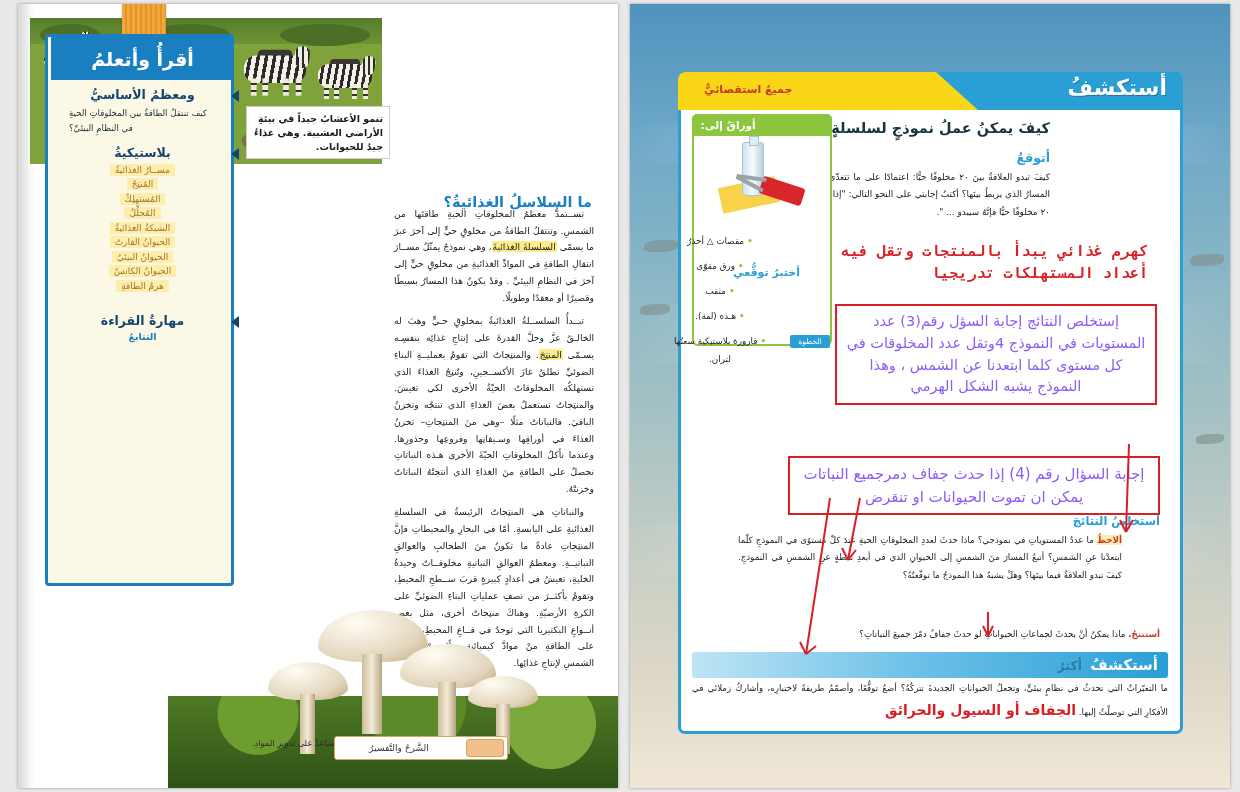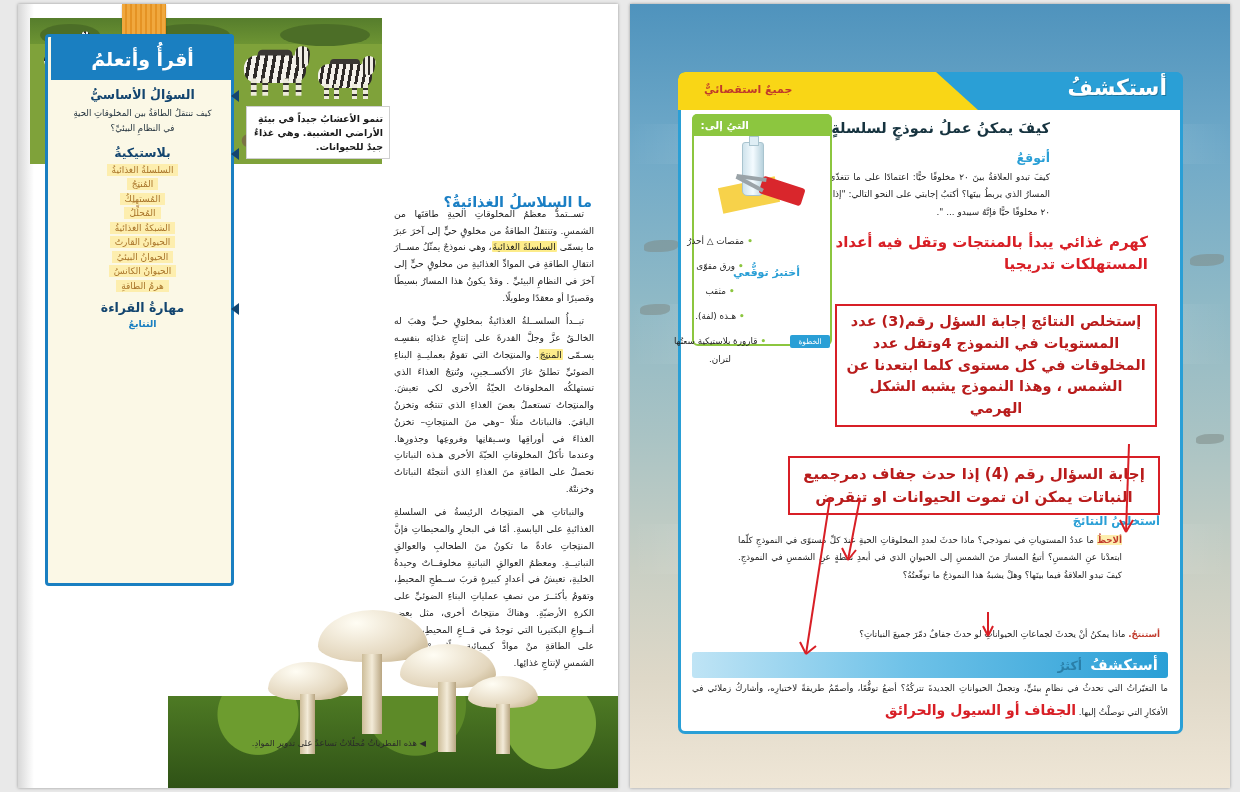--- a/index.html
+++ b/index.html
@@ -71,21 +71,21 @@
        background:#1a7fc1;border:3px solid #1a7fc1;border-bottom:none;border-radius:4px 4px 0 0;
        box-sizing:border-box;display:flex;align-items:center;justify-content:center;}
   .sidebar-head span{color:#fff;font-size:19px;font-weight:bold;}
   .bookmark{position:absolute;right:452px;top:0px;width:44px;height:62px;
        background:repeating-linear-gradient(90deg,#f0a83e 0 3px,#e59324 3px 5px);
        border-radius:0 0 5px 5px;box-shadow:0 1px 2px rgba(0,0,0,.3);}
   .sb-inner{position:absolute;right:388px;top:78px;width:175px;text-align:center;}
   .sb-sec{position:relative;margin:5px 0 2px 0;font-size:12.5px;font-weight:bold;color:#13456f;}
   .sb-sec .arrow{position:absolute;right:-9px;top:3px;width:0;height:0;
        border-top:6px solid transparent;border-bottom:6px solid transparent;border-right:8px solid #13456f;}
-  .sb-q{font-size:8.6px;line-height:1.75;color:#23323d;padding:2px 14px 4px 14px;text-align:center;}
+  .sb-q{font-size:8.6px;line-height:1.75;color:#23323d;padding:2px 14px 4px 14px;text-align:left;}
   .vocab{font-size:9px;color:#a8742a;margin:4.5px 0;}
   .vocab span{background:#fdeeae;padding:1px 5px;}
   .skill-label{font-size:9.5px;color:#1a7fc1;font-weight:bold;margin:3px 0 7px 0;}
   .flow{width:123px;margin:0 auto;}
   .flow-box{border:2.5px solid #68b6e0;background:#fff;height:21px;border-radius:3px;
        display:flex;align-items:center;justify-content:center;font-size:8.4px;color:#4a88a8;}
   .flow-arrow{width:0;height:0;margin:2px auto;border-left:5px solid transparent;
        border-right:5px solid transparent;border-top:8px solid #68b6e0;position:relative;}
   .flow-arrow:before{content:"";position:absolute;left:-2px;top:-9px;width:4px;height:9px;background:#68b6e0;}
 
@@ -151,23 +151,23 @@
   .more-bar .bg{position:absolute;right:0;top:0;width:476px;height:26px;
        background:linear-gradient(90deg,#bfe4f5 0%,#6fc2e8 45%,#2a9fd6 100%);border-radius:3px;}
   .more-bar .t1{position:absolute;right:10px;top:4px;font-size:15px;font-weight:bold;color:#fff;}
   .more-bar .t2{position:absolute;right:86px;top:6px;font-size:12.5px;font-weight:bold;color:#2a7fa8;}
   .more-text{position:absolute;right:62px;top:676px;width:476px;font-size:8.7px;line-height:1.95;
        color:#1c1c1c;text-align:justify;direction:rtl;}
   .red-hand{color:#d81f26;font-weight:bold;font-size:14px;}
 
   
   .ann-line{position:absolute;color:#d81f26;font-weight:bold;direction:rtl;text-align:right;}
-  .ann-a{right:82px;top:228px;width:330px;font-size:15px;line-height:1.45;}
+  .ann-a{right:82px;top:238px;width:330px;font-size:15px;line-height:1.45;font-family:Liberation Mono, monospace;}
   .ann-box{position:absolute;border:2px solid #d81f26;background:rgba(255,255,255,.92);
-       color:#b91c1c;font-weight:bold;direction:rtl;text-align:center;}
+       color:#8b5cf6;font-weight:normal;direction:rtl;text-align:center;}
   .ann-box1{left:205px;top:300px;width:322px;padding:5px 8px;font-size:14.5px;line-height:1.5;box-sizing:border-box;}
   .ann-box2{left:158px;top:452px;width:372px;padding:5px 8px;font-size:15px;line-height:1.5;box-sizing:border-box;}
   .ann-arrow{position:absolute;stroke:#d81f26;fill:none;}
 </style>
 </head>
 <body>
 
 <div class="spread">
 
   <div class="page-left">
@@ -266,49 +266,53 @@
         <div class="cap" style="width:80px;height:38px;"></div>
         <div class="stem" style="left:32px;top:32px;width:15px;height:60px;"></div>
       </div>
       <div class="mush" style="left:300px;top:118px;">
         <div class="cap" style="width:70px;height:32px;"></div>
         <div class="stem" style="left:28px;top:28px;width:14px;height:50px;"></div>
       </div>
       <div class="mush-caption">◀ هذه الفطرياتُ مُحلّلاتٌ تساعدُ على تدويرِ الموادِ.</div>
     </div>
 
+    <div class="footer-tab ft-left">
+      <div class="sq"></div>
+      <div class="lbl">الشَّرحُ والتَّفسيرُ</div>
+    </div>
 
     <div class="sidebar"></div>
     <div class="bookmark"></div>
     <div class="sidebar-head">
       <span>أقرأُ وأتعلمُ</span>
     </div>
 
     <div class="sb-inner">
       <div class="sb-sec">
         <span class="arrow"></span>
-        <span>السؤالُ الأساسيُّ</span>
+        <span>ومعظمُ الأساسيُّ</span>
       </div>
       <div class="sb-q">كيف تنتقلُ الطاقةُ بين المخلوقاتِ الحيةِ في النظامِ البيئيِّ؟</div>
 
       <div class="sb-sec">
         <span class="arrow"></span>
         <span>بلاستيكيةُ</span>
       </div>
-      <div class="vocab"><span>السلسلةُ الغذائيةُ</span></div>
+      <div class="vocab"><span>مســارُ الغذائيةُ</span></div>
       <div class="vocab"><span>المُنتِجُ</span></div>
       <div class="vocab"><span>المُستهلِكُ</span></div>
       <div class="vocab"><span>المُحلِّلُ</span></div>
       <div class="vocab"><span>الشبكةُ الغذائيةُ</span></div>
       <div class="vocab"><span>الحيوانُ القارتُ</span></div>
       <div class="vocab"><span>الحيوانُ البيئيُ</span></div>
       <div class="vocab"><span>الحيوانُ الكانسُ</span></div>
       <div class="vocab"><span>هرمُ الطاقةِ</span></div>
 
-      <div class="sb-sec" style="margin-top:9px;">
+      <div class="sb-sec" style="margin-top:22px;">
         <span class="arrow"></span>
         <span>مهارةُ القراءة</span>
       </div>
       <div class="skill-label">التتابعُ</div>
 
     </div>
   </div>
 
   <div class="page-right">
     <div class="water-streak" style="top:120px;height:40px;"></div>
@@ -328,21 +332,21 @@
     </div>
 
     <div class="q-title">كيفَ يمكنُ عملُ نموذجٍ لسلسلةٍ غذائيةٍ؟</div>
 
     <div class="sec-tawaqa">
       <div class="step-h">أتوقعُ</div>
       <div class="para">كيفَ تبدو العلاقةُ بينَ ٢٠ مخلوقًا حيًّا: اعتمادًا على ما تتغذّى عليه وما يتغذّى عليها؟ وكيف يبدو المسارُ الذي يربطُ بينَها؟ أكتبُ إجابتي على النحو التالي: "إذا كانَ نموذجُ السلسلةِ الغذائيةِ يتضمنُ ٢٠ مخلوقًا حيًّا فإنَّهُ سيبدو ... ".</div>
     </div>
 
     <div class="materials">
-      <div class="mh">التيُ إلى:</div>
+      <div class="mh">أوراقُ إلى:</div>
       <div class="mat-img">
         <div class="card-yellow"></div>
         <div class="bottle"></div>
         <div class="scissors"></div>
       </div>
       <ul class="mat-list">
         <li><span>مقصات △ أحذرُ</span></li>
         <li><span>ورق مقوّى</span></li>
         <li><span>مثقب</span></li>
         <li><span>هـذه (لفة).</span></li>

